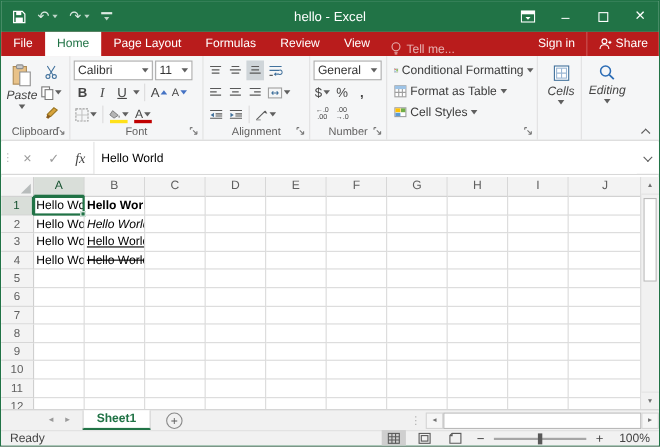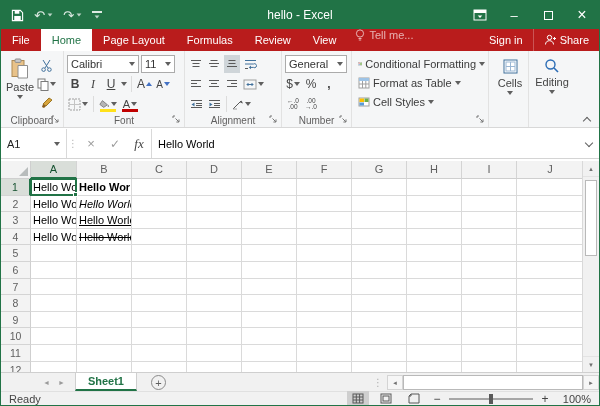--- a/index.html
+++ b/index.html
@@ -18,40 +18,40 @@
   .qat-sep { width:10px; height:2px; background:rgba(255,255,255,.85); display:inline-block; }
   .tb-title { position:absolute; left:0; right:0; text-align:center; font-size:12px; color:#fff; pointer-events:none; }
   .win-controls { position:absolute; right:0; top:0; height:28px; display:flex; }
   .wc { width:34px; height:28px; display:flex; align-items:center; justify-content:center; color:#fff; font-size:13px; }
   .max-box { width:9px; height:9px; border:1px solid #fff; display:inline-block; }
   
   .tabbar { position:absolute; top:28px; left:0; right:0; height:22px; background:#b91c1c; display:flex; align-items:stretch; color:#fff; font-size:11px; }
   #tab-strip { display:flex; }
   .tab { padding:0 11px; line-height:22px; white-space:nowrap; }
   .tab.active { background:#fff; color:#217346; }
-  .tellme { display:flex; align-items:flex-start; gap:4px; padding:0 8px; color:rgba(255,255,255,.65); }
+  .tellme { display:flex; align-items:flex-end; gap:4px; padding:0 8px; color:rgba(255,255,255,.65); }
   .tab-spacer { flex:1; }
   .signin { line-height:22px; padding:0 10px; }
   .share { display:flex; align-items:center; gap:4px; padding:0 10px; border-left:1px solid rgba(255,255,255,.25); }
   
   .ribbon { position:absolute; top:50px; left:0; right:0; height:77px; background:#f5f6f7; border-bottom:1px solid #d8d8d8; display:flex; }
   .group { position:relative; border-right:1px solid #e2e2e2; padding:3px 3px 14px 3px; }
   .glabel { position:absolute; bottom:1px; left:0; right:0; text-align:center; font-size:10px; color:#605f5f; }
   .launcher { position:absolute; right:2px; bottom:2px; width:10px; height:10px; }
   .rrow { display:flex; align-items:center; height:20px; gap:2px; }
   .rbtn { display:flex; align-items:center; justify-content:center; height:18px; min-width:16px; padding:0 1px; gap:1px; color:#444; font-size:12px; }
   .rbtn.on { background:#cfd5d9; }
   .boxctl { background:#fff; border:1px solid #ababab; height:18px; display:flex; align-items:center; font-size:11px; color:#333; padding:0 3px; justify-content:space-between; }
   .vsep { width:1px; height:16px; background:#dcdcdc; margin:0 2px; }
   .glyph-b { font-weight:bold; }
   .glyph-i { font-style:italic; font-family:"Liberation Serif","DejaVu Serif",serif; }
   .glyph-u { text-decoration:underline; }
   .colorbar { position:absolute; left:2px; right:2px; bottom:1px; height:3px; }
   .stylerow { display:flex; align-items:center; gap:3px; height:19px; font-size:11px; color:#3b3b3b; white-space:nowrap; }
-  .bigbtn { width:36px; display:flex; flex-direction:column; align-items:center; justify-content:flex-start; padding-top:4px; gap:2px; font-size:11px; color:#444; }
+  .bigbtn { width:36px; display:flex; flex-direction:column; align-items:center; justify-content:flex-start; padding-top:4px; gap:2px; font-size:11px; color:#444;font-style:italic; }
   .collapse-ribbon { position:absolute; right:6px; bottom:3px; width:12px; height:10px; display:flex; align-items:center; justify-content:center; }
   .chev { width:6px; height:6px; border-right:1.5px solid #5f5f5f; border-bottom:1.5px solid #5f5f5f; display:inline-block; }
   .chev.up { transform:rotate(-135deg); margin-top:3px; }
   .chev.down { transform:rotate(45deg); margin-top:-2px; }
   .deci { display:flex; flex-direction:column; line-height:6px; font-size:6.5px; color:#444; align-items:center; }
   
   .formulabar { position:absolute; top:128px; left:0; right:0; height:30px; background:#fff; border-bottom:1px solid #d4d4d4; display:flex; align-items:stretch; }
   .namebox { width:66px; display:flex; align-items:center; justify-content:space-between; padding:0 6px; border-right:1px solid #d9d9d9; font-size:11px; color:#222; }
   .fb-dots { width:12px; display:flex; align-items:center; justify-content:center; color:#b9b9b9; font-size:10px; }
   .fb-btns { display:flex; align-items:center; border-right:1px solid #d9d9d9; }
@@ -467,24 +467,20 @@
         <span class="caret"></span>
       </div>
     </div>
 
     <span class="collapse-ribbon">
         <span class="chev up"></span>
       </span>
   </div>
 
   <div class="formulabar">
-    <div class="namebox">
-      <span>A1</span>
-      <span class="caret"></span>
-    </div>
     <div class="fb-dots">⋮</div>
     <div class="fb-btns">
       <span class="fb-btn" style="font-size:13px;"><span>×</span></span>
       <span class="fb-btn"><span>✓</span></span>
       <span class="fb-btn fb-fx"><span>fx</span></span>
     </div>
     <input class="fb-input" value="Hello World" style="">
     <div class="fb-expand">
         <span class="chev down"></span>
       </div>

